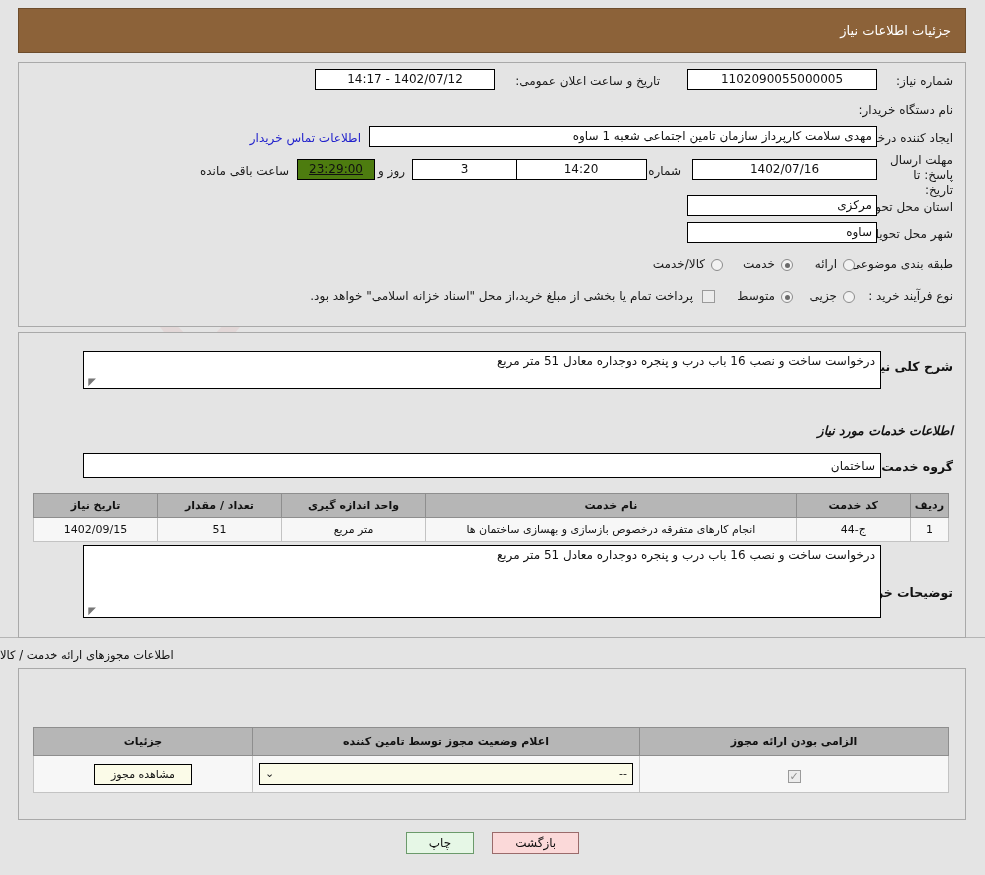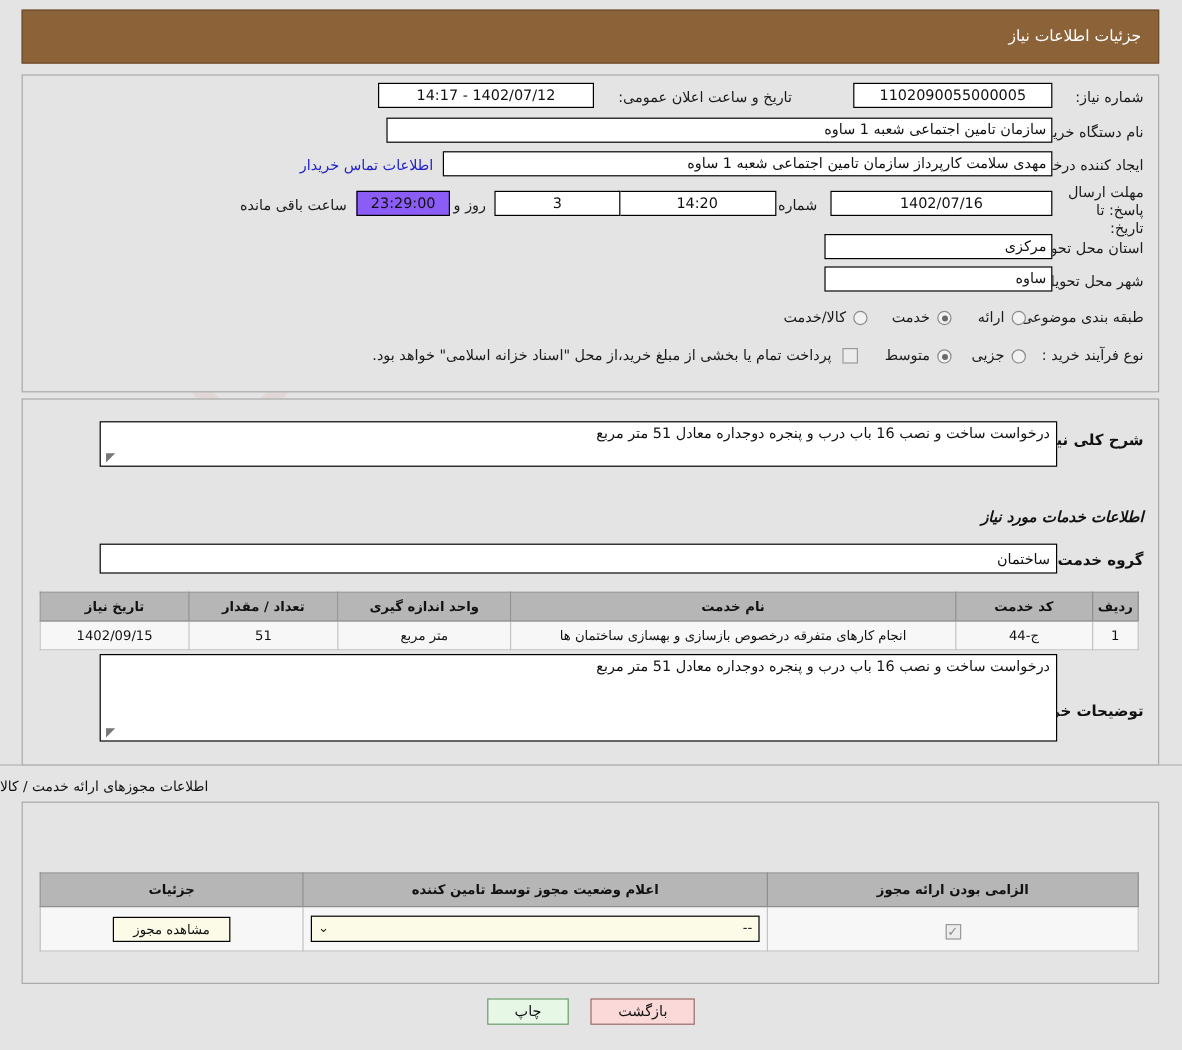--- a/index.html
+++ b/index.html
@@ -75,21 +75,21 @@
     height: 21px;
     line-height: 19px;
     font-size: 12px;
     padding: 0 4px;
     color: #111;
     text-align: center;
     white-space: nowrap;
     overflow: hidden;
   }
   .fld.rightal { text-align: right; }
-  .fld.cream { background: #8b5cf6; }
+  .fld.cream { background: #4d7c0f; text-decoration: underline; }
   .link {
     position: absolute;
     color: #2222cc;
     font-size: 12px;
     white-space: nowrap;
     cursor: pointer;
   }
 
   
   .radio {
@@ -280,27 +280,26 @@
   </svg>
 </div>
 
 <div class="titlebar">
   <span class="t">جزئیات اطلاعات نیاز</span>
 </div>
 
 <div class="panel" id="panel-main">
 
   <span class="lbl" style="right:12px; top:11px;">شماره نیاز:</span>
-  <span class="fld" style="right:88px; top:6px; width:166px;">1102090055000005</span>
+  <span class="fld" style="right:88px; top:6px; width:190px;">1102090055000005</span>
 
   <span class="lbl" style="right:305px; top:11px;">تاریخ و ساعت اعلان عمومی:</span>
   <span class="fld" style="right:470px; top:6px; width:180px;">1402/07/12 - 14:17</span>
 
   <span class="lbl" style="right:12px; top:40px;">نام دستگاه خریدار:</span>
-  <span class="fld rightal" style="right:88px; top:35px; width:555px;">سازمان تامین اجتماعی شعبه 1 ساوه</span>
 
   <span class="lbl" style="right:12px; top:68px;">ایجاد کننده درخواست:</span>
   <span class="fld rightal" style="right:88px; top:63px; width:508px;">مهدی سلامت کارپرداز سازمان تامین اجتماعی شعبه 1 ساوه</span>
   <span class="link" style="right:604px; top:68px;">اطلاعات تماس خریدار</span>
 
   <span class="lbl" style="right:12px; top:90px; width:68px; line-height:15px; white-space:normal;">مهلت ارسال پاسخ: تا تاریخ:</span>
   <span class="fld" style="right:88px; top:96px; width:185px;">1402/07/16</span>
   <span class="lbl" style="right:284px; top:101px;">شماره</span>
   <span class="fld" style="right:318px; top:96px; width:132px;">14:20</span>
   <span class="fld" style="right:448px; top:96px; width:105px;">3</span>

